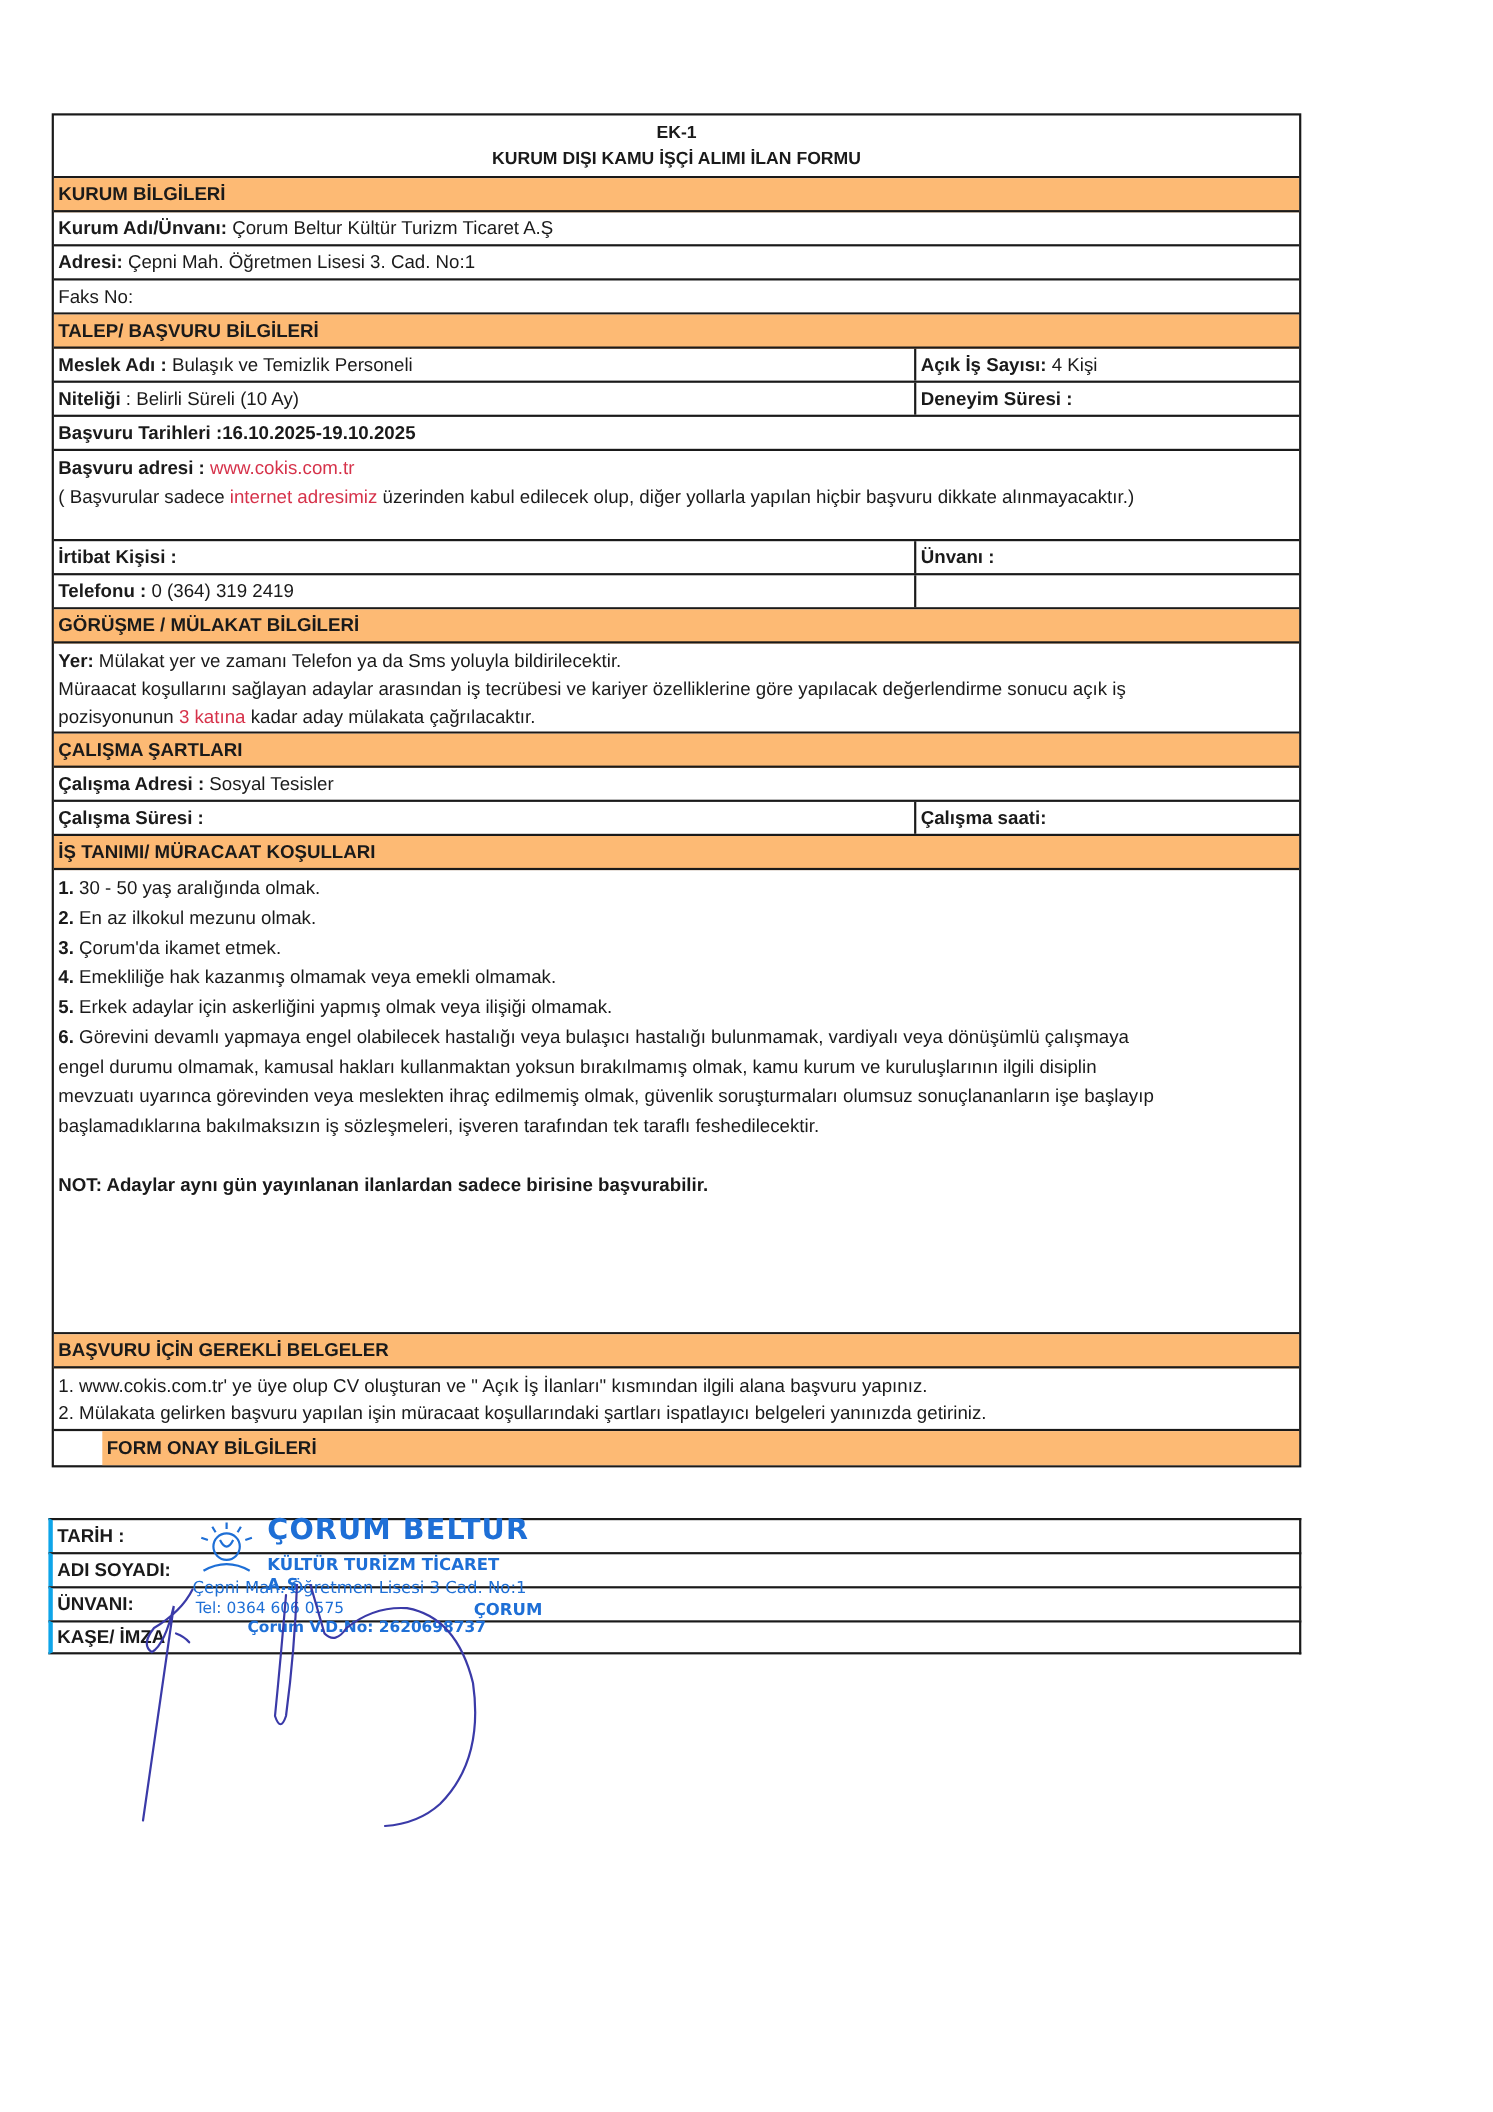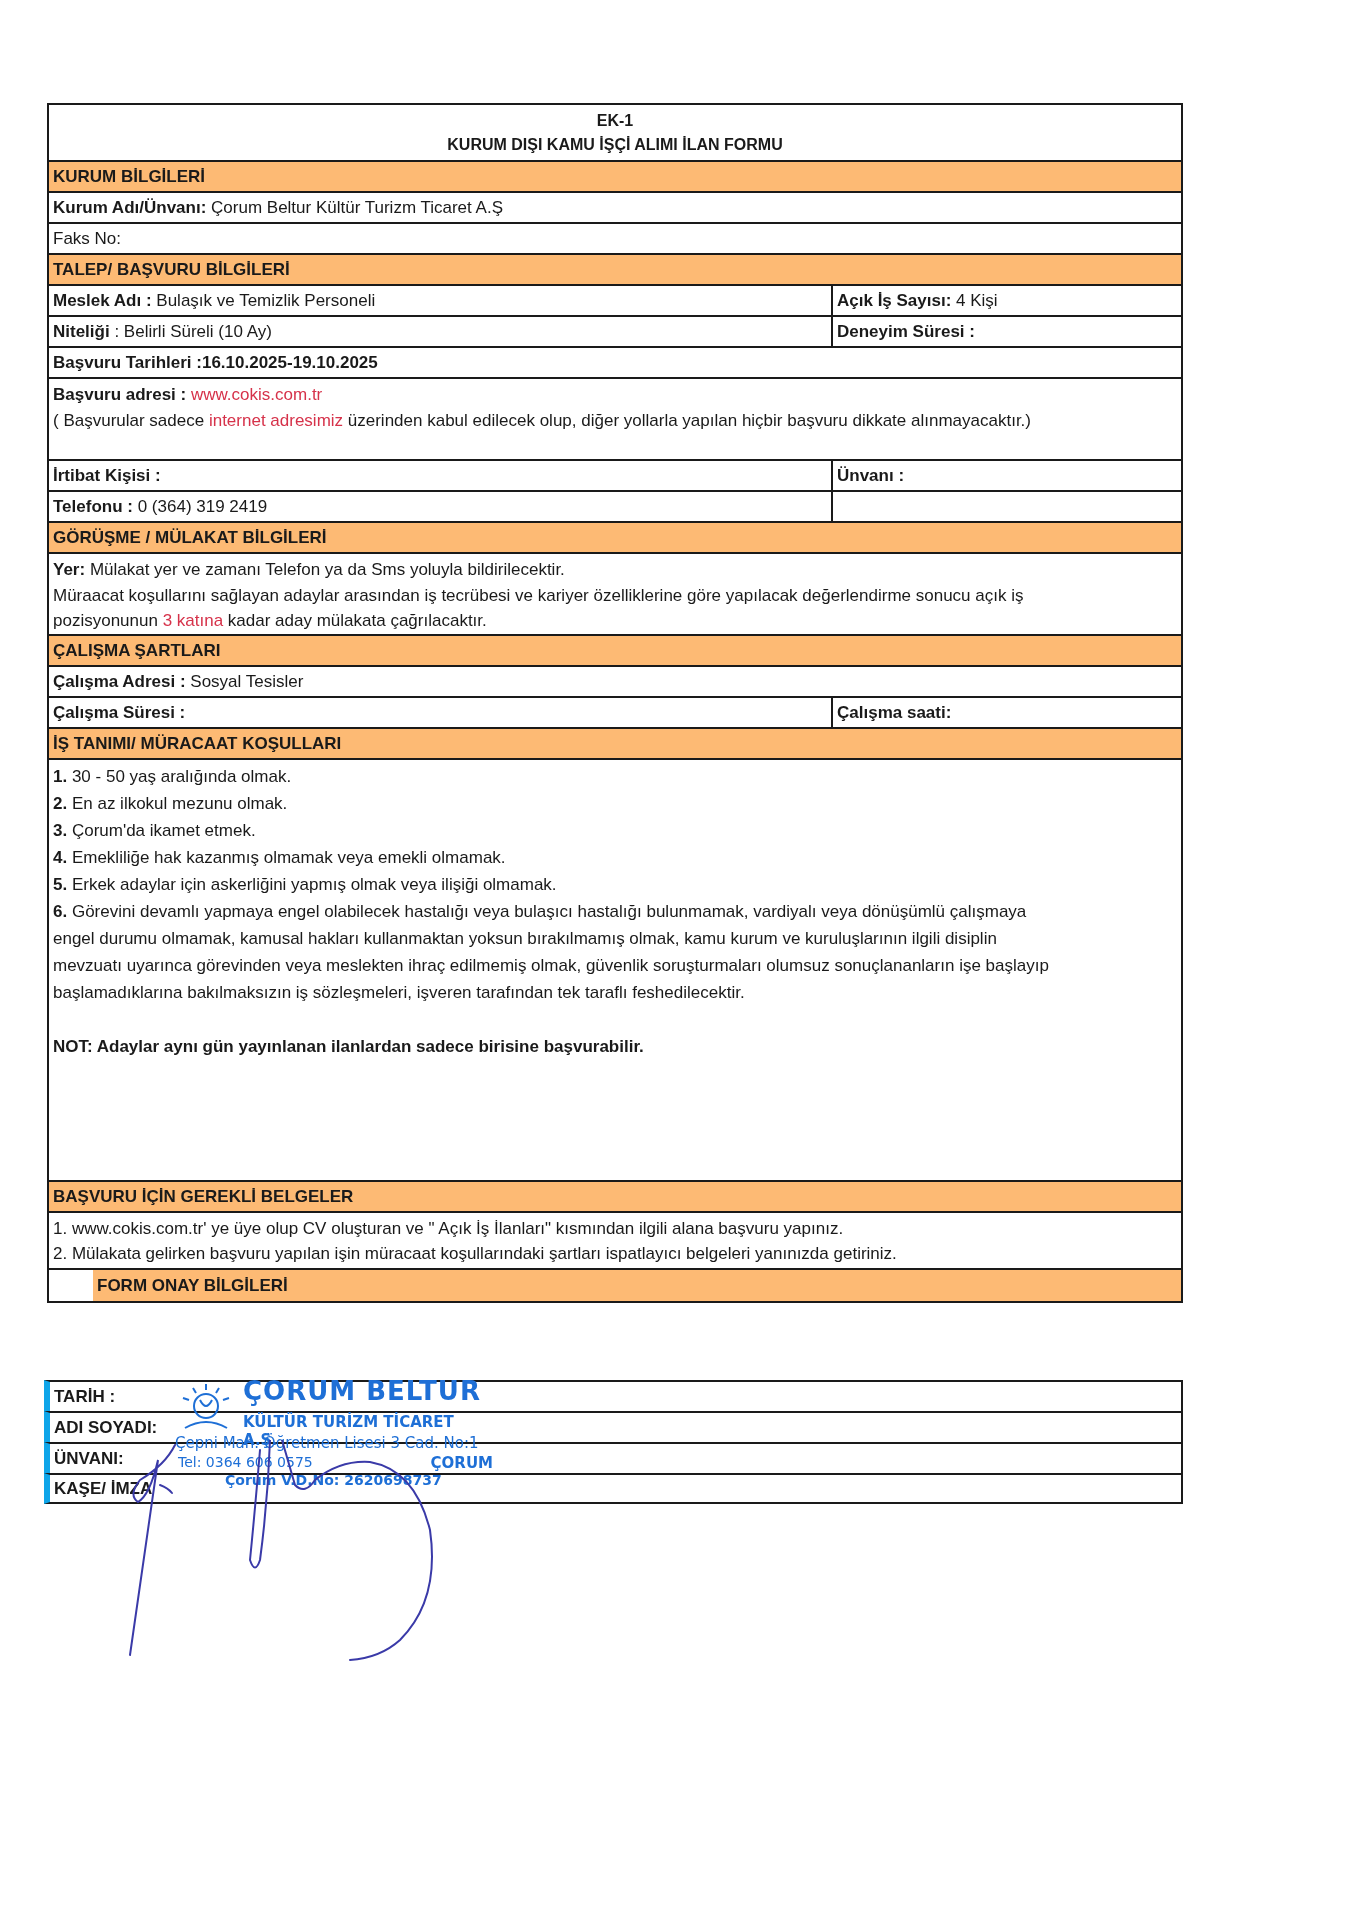--- a/index.html
+++ b/index.html
@@ -15,21 +15,21 @@
   .cell.full { width: 100%; }
   .cell.right { flex: 1; }
   .h31 { height: 31px; }
   .section { background: #fdba74; font-weight: bold; height: 31px; }
   .title-block { height: 55px; flex-direction: column; justify-content: center; align-items: center;
                  font-weight: bold; font-size: 16px; line-height: 24px; width: 100%; }
   b, .lbl { font-weight: bold; }
   .red { color: #d6324a; }
   .multi { flex-direction: column; align-items: flex-start; justify-content: flex-start; padding-top: 3px; line-height: 26px; }
   .list-line { line-height: 27px; }
-  .sig-row { display: flex; height: 31px; border-top: 2px solid #1a1a1a; font-weight: bold; font-size: 17px; align-items: center; padding-left: 4px; box-sizing: border-box; border-left: 6px solid #0ea5e9; border-right: 2px solid #1a1a1a; }
+  .sig-row { display: flex; height: 31px; border-top: 2px solid #1a1a1a; font-weight: bold; font-size: 17px; align-items: center; padding-left: 4px; box-sizing: border-box; border-left: 4px solid #0ea5e9; border-right: 2px solid #1a1a1a; }
   .sig-row.last { border-bottom: 2px solid #1a1a1a; }
   .stamp { position: absolute; left: 175px; top: 1380px; width: 310px; height: 120px; color: #1e6fd6;
            font-family: "DejaVu Sans", sans-serif; pointer-events: none; }
   .stamp .big { position: absolute; left: 68px; top: -4px; font-size: 26px; font-weight: bold; letter-spacing: 1px; }
   .stamp .sub { position: absolute; left: 68px; top: 33px; font-size: 15px; font-weight: bold; }
   .stamp .addr { position: absolute; left: 0px; top: 54px; font-size: 15px; white-space: nowrap; }
   .stamp .tel { position: absolute; left: 3px; top: 74px; font-size: 14px; white-space: nowrap; }
   .stamp .city { position: absolute; right: -8px; top: 74px; font-size: 15px; font-weight: bold; }
   .stamp .vd { position: absolute; left: 50px; top: 92px; font-size: 14px; white-space: nowrap; font-weight: bold; }
   .stamp .logo { position: absolute; left: 0; top: 0; width: 62px; height: 52px; }
@@ -46,20 +46,25 @@
       <div>KURUM DIŞI KAMU İŞÇİ ALIMI İLAN FORMU</div>
     </div>
   </div>
 
   <div class="row section">
     <div class="cell full">KURUM BİLGİLERİ</div>
   </div>
   <div class="row h31">
     <div class="cell full">
       <span class="lbl">Kurum Adı/Ünvanı:</span>&nbsp;<span>Çorum Beltur Kültür Turizm Ticaret A.Ş</span>
+    </div>
+  </div>
+  <div class="row h31">
+    <div class="cell full">
+      <span class="lbl">Adresi:</span>&nbsp;<span>Çepni Mah. Öğretmen Lisesi 3. Cad. No:1</span>
     </div>
   </div>
   <div class="row h31">
     <div class="cell right">
       <span>Faks No:</span>
     </div>
   </div>
 
   <div class="row section">
     <div class="cell full">TALEP/ BAŞVURU BİLGİLERİ</div>

